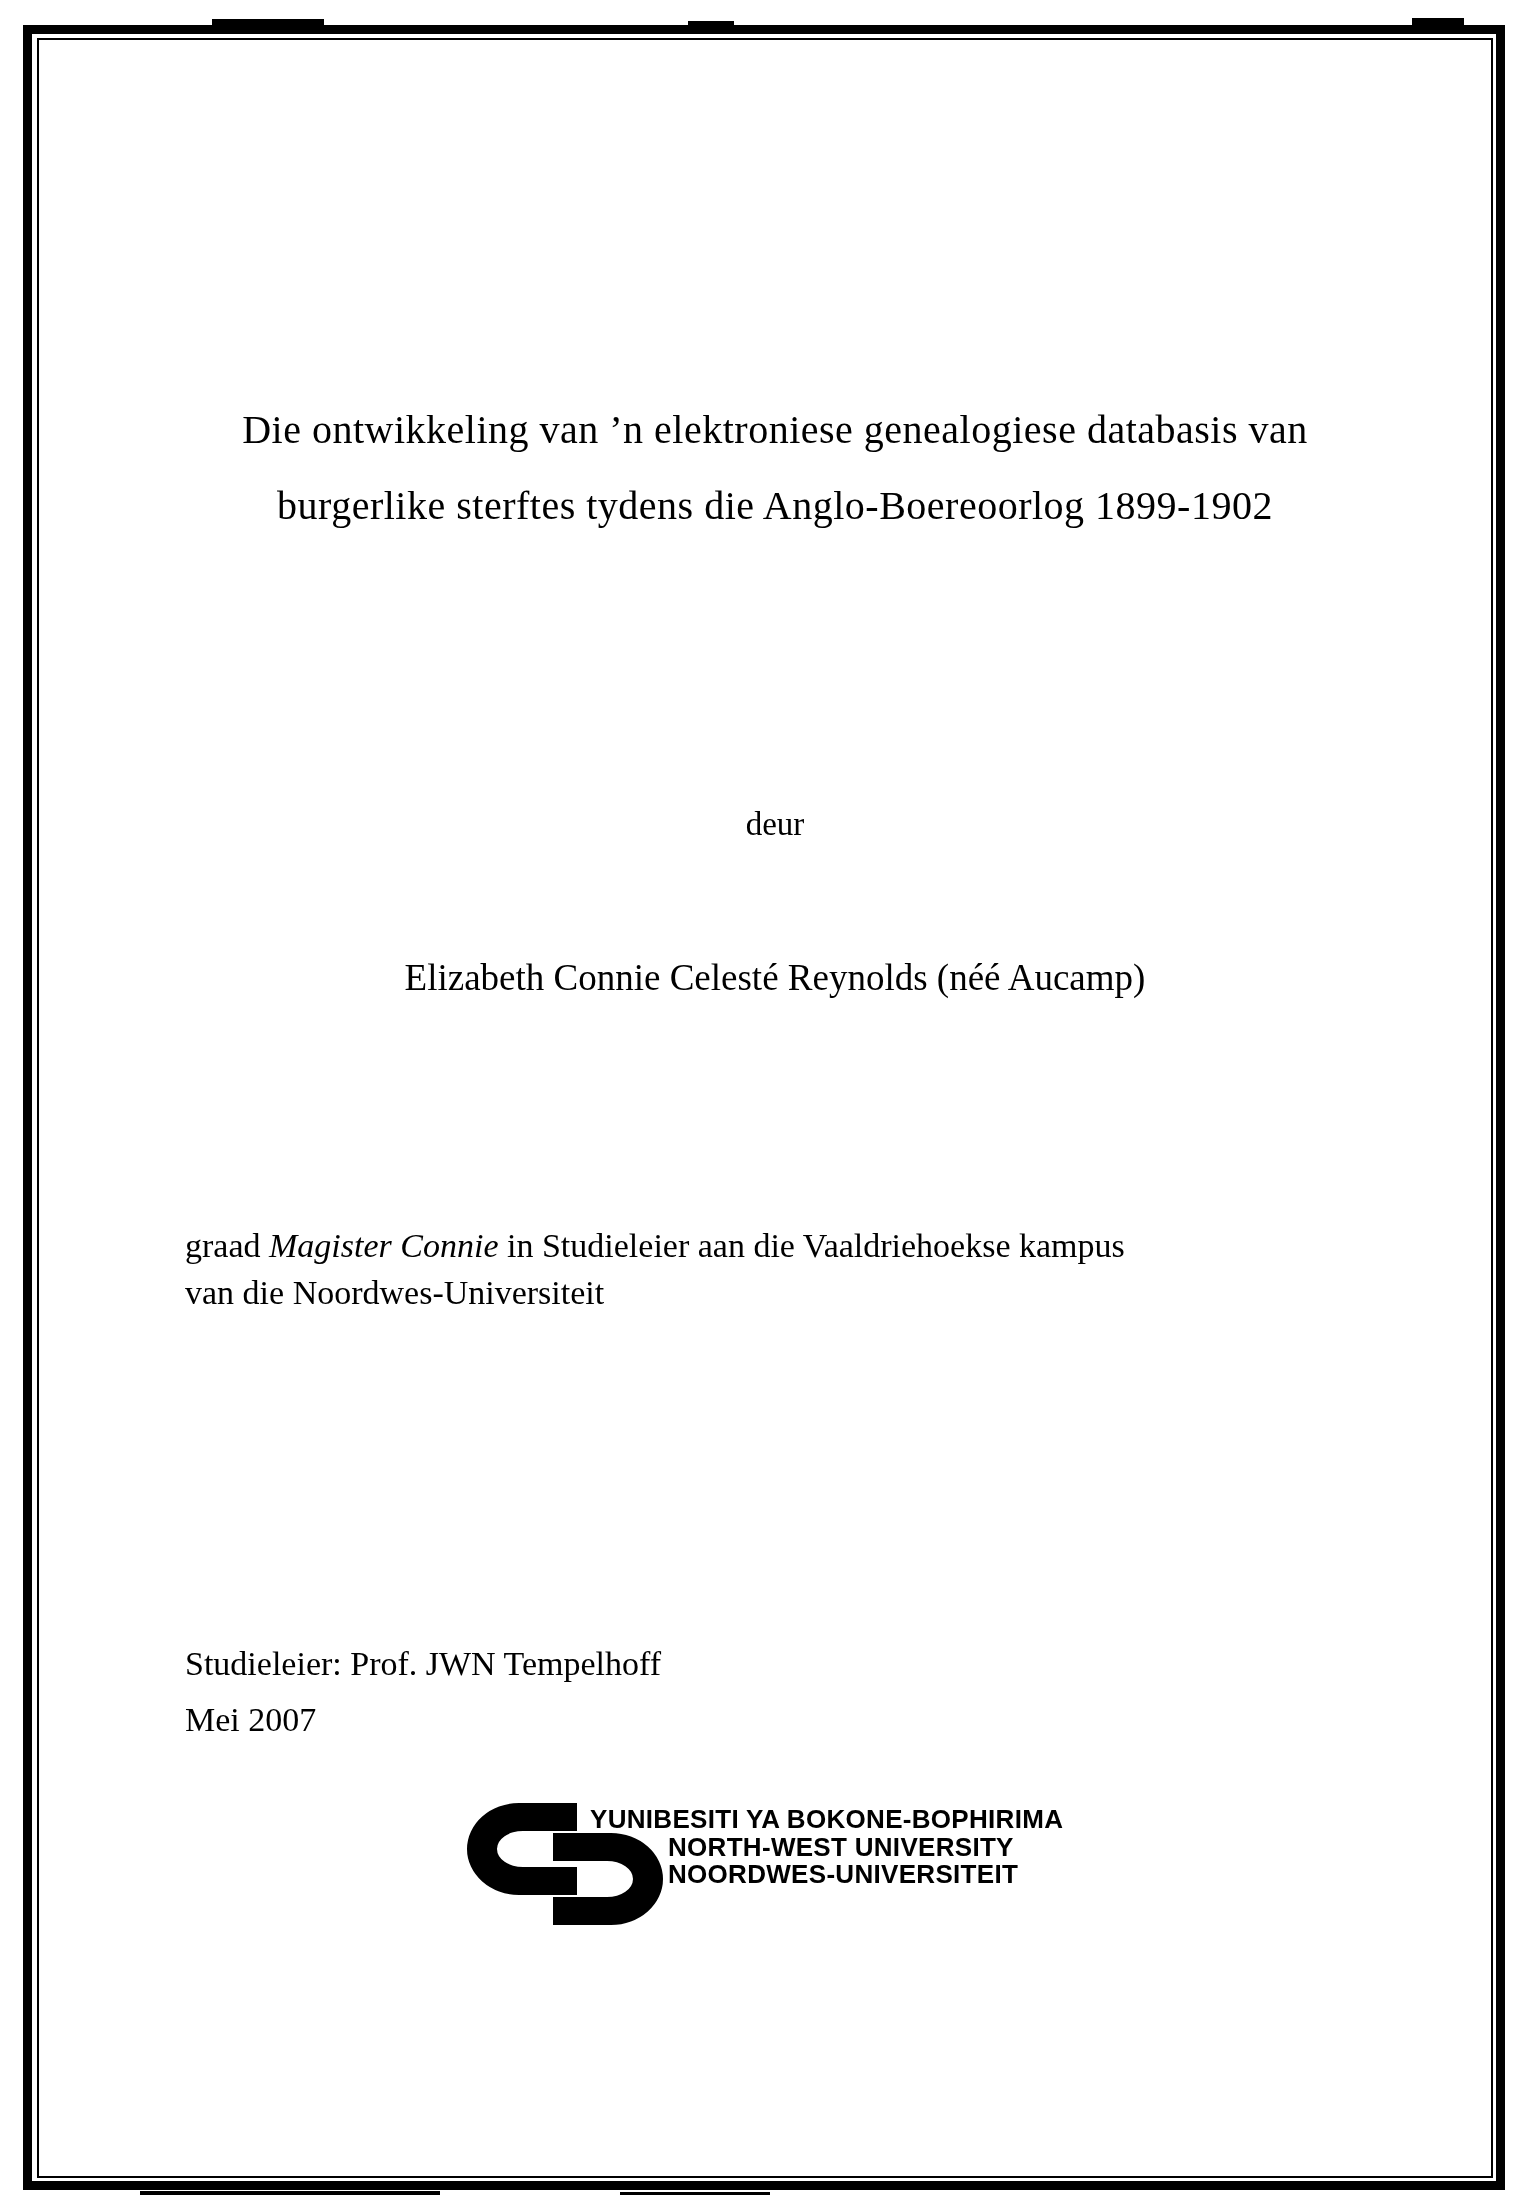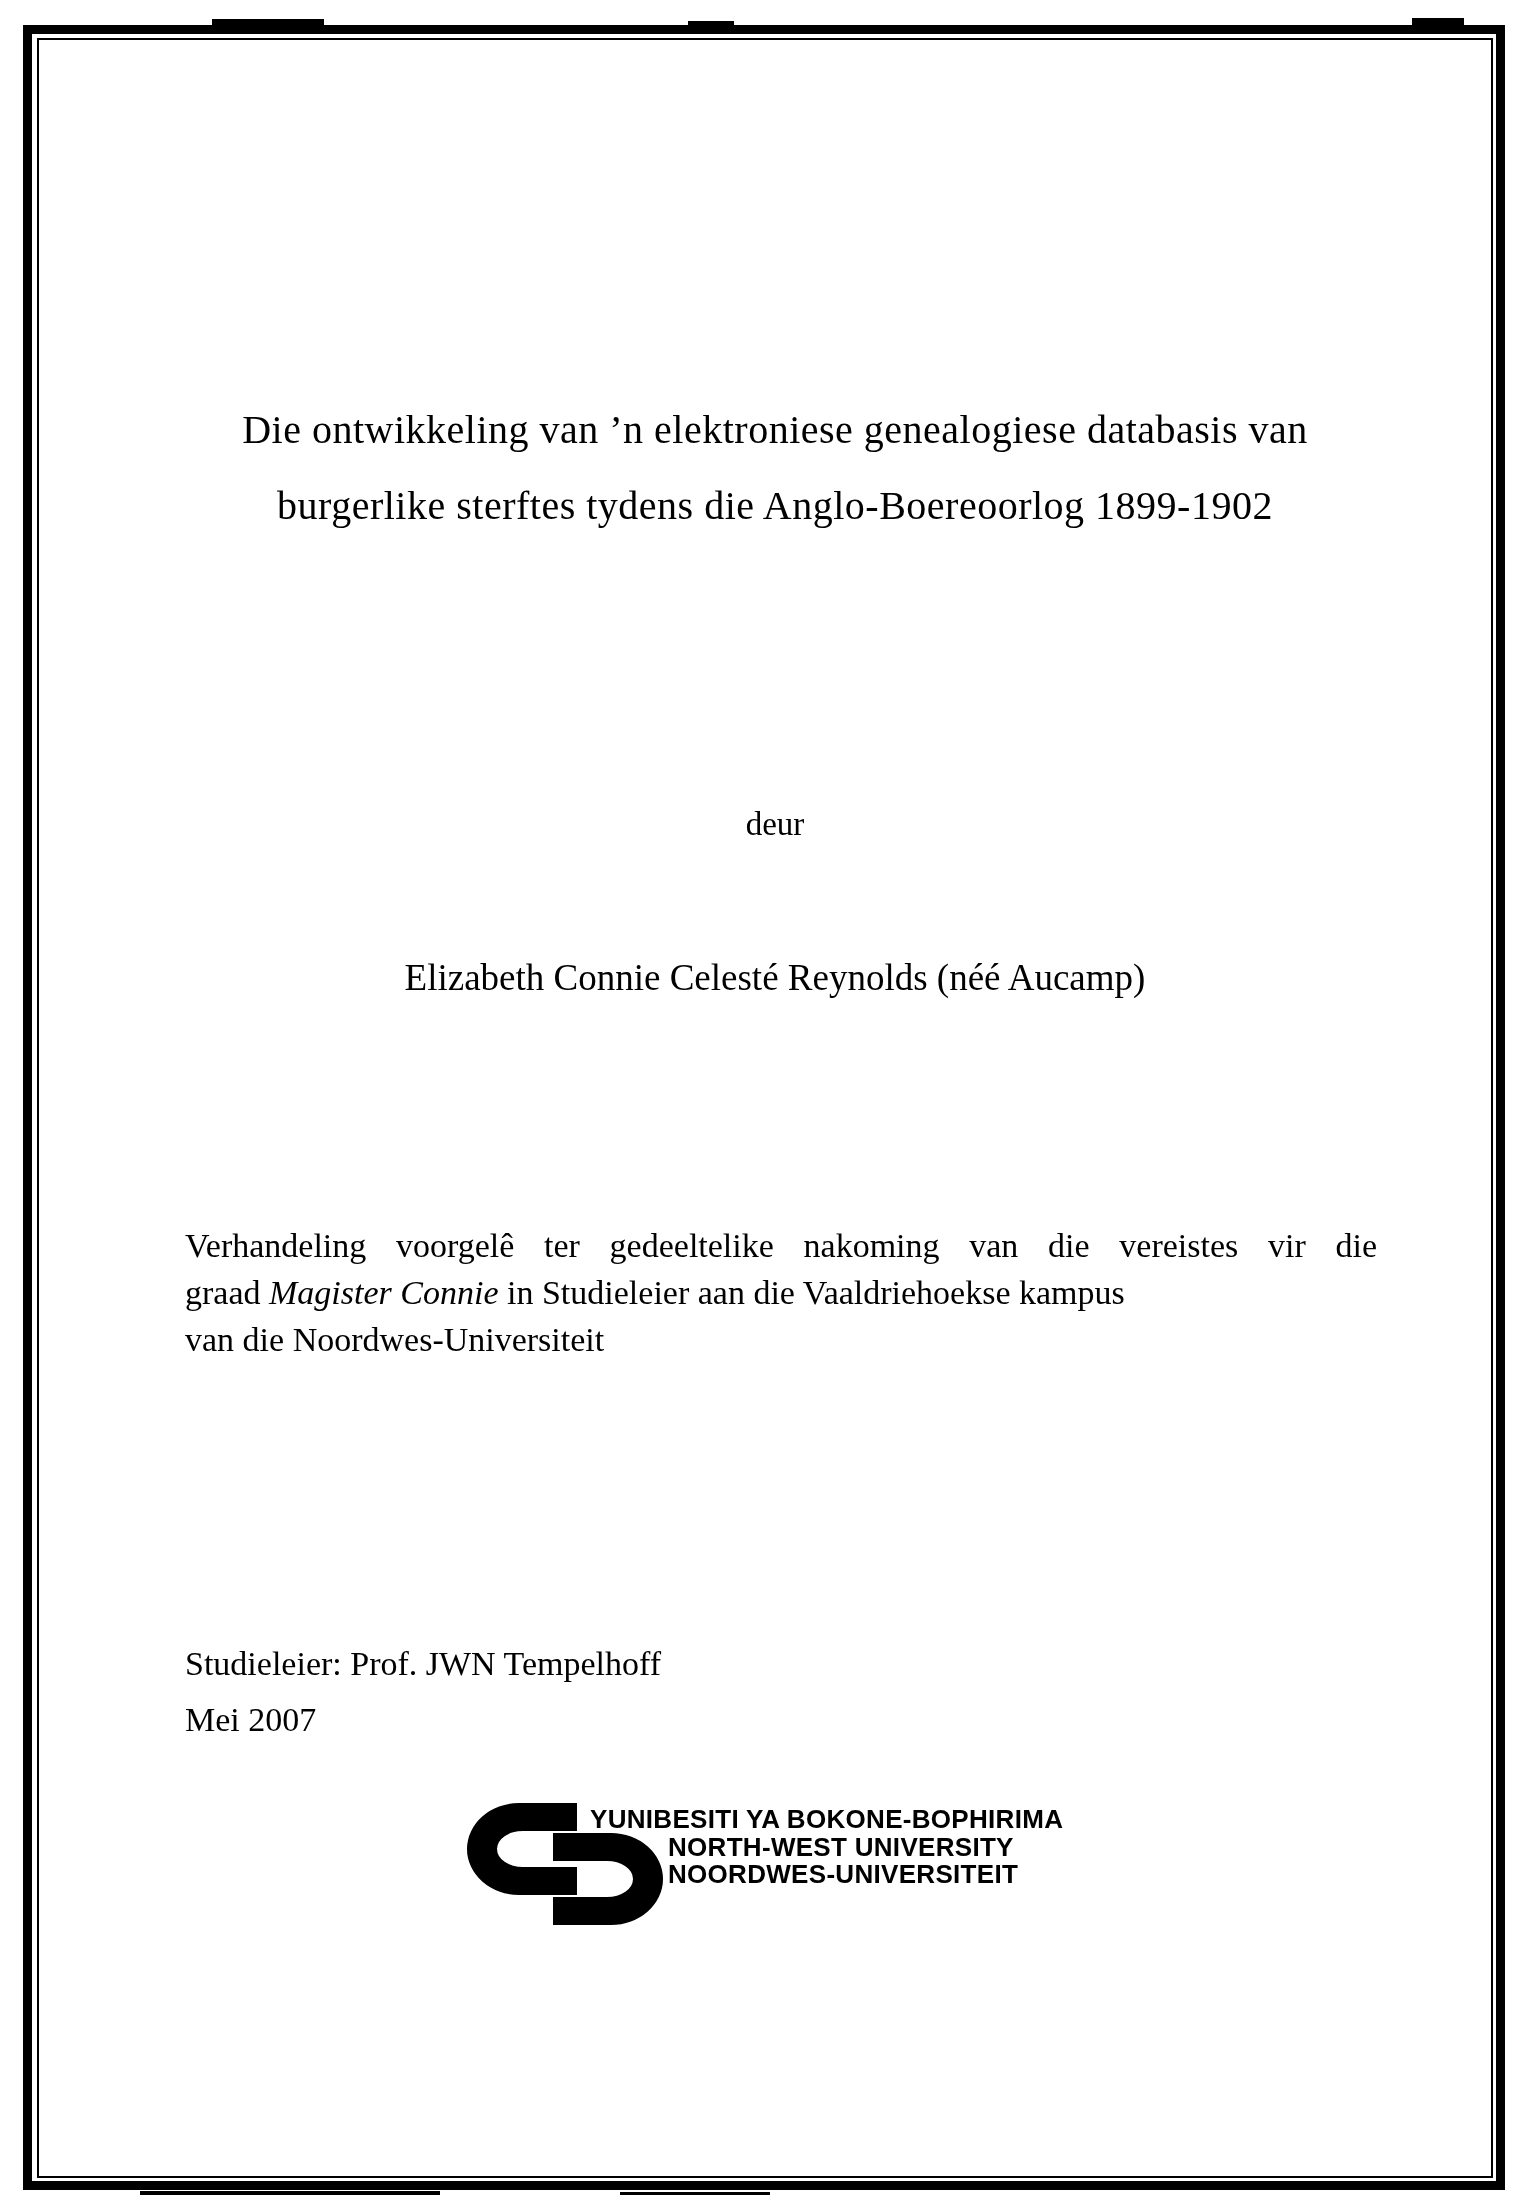--- a/index.html
+++ b/index.html
@@ -92,21 +92,20 @@
   <div class="title-block">
     <div>Die ontwikkeling van ’n elektroniese genealogiese databasis van</div>
     <div>burgerlike sterftes tydens die Anglo-Boereoorlog 1899-1902</div>
   </div>
 
   <div class="byline">deur</div>
 
   <div class="author">Elizabeth Connie Celesté Reynolds (néé Aucamp)</div>
 
   <div class="statement">
-    <div class="just">Verhandeling voorgelê ter gedeeltelike nakoming van die vereistes vir die</div>
     <div><span>graad </span><em>Magister Connie</em><span> in Studieleier aan die Vaaldriehoekse kampus</span></div>
     <div>van die Noordwes-Universiteit</div>
   </div>
 
   <div class="supervisor-block">
     <div>Studieleier: Prof. JWN Tempelhoff</div>
     <div>Mei 2007</div>
   </div>
 
   <div class="logo">

